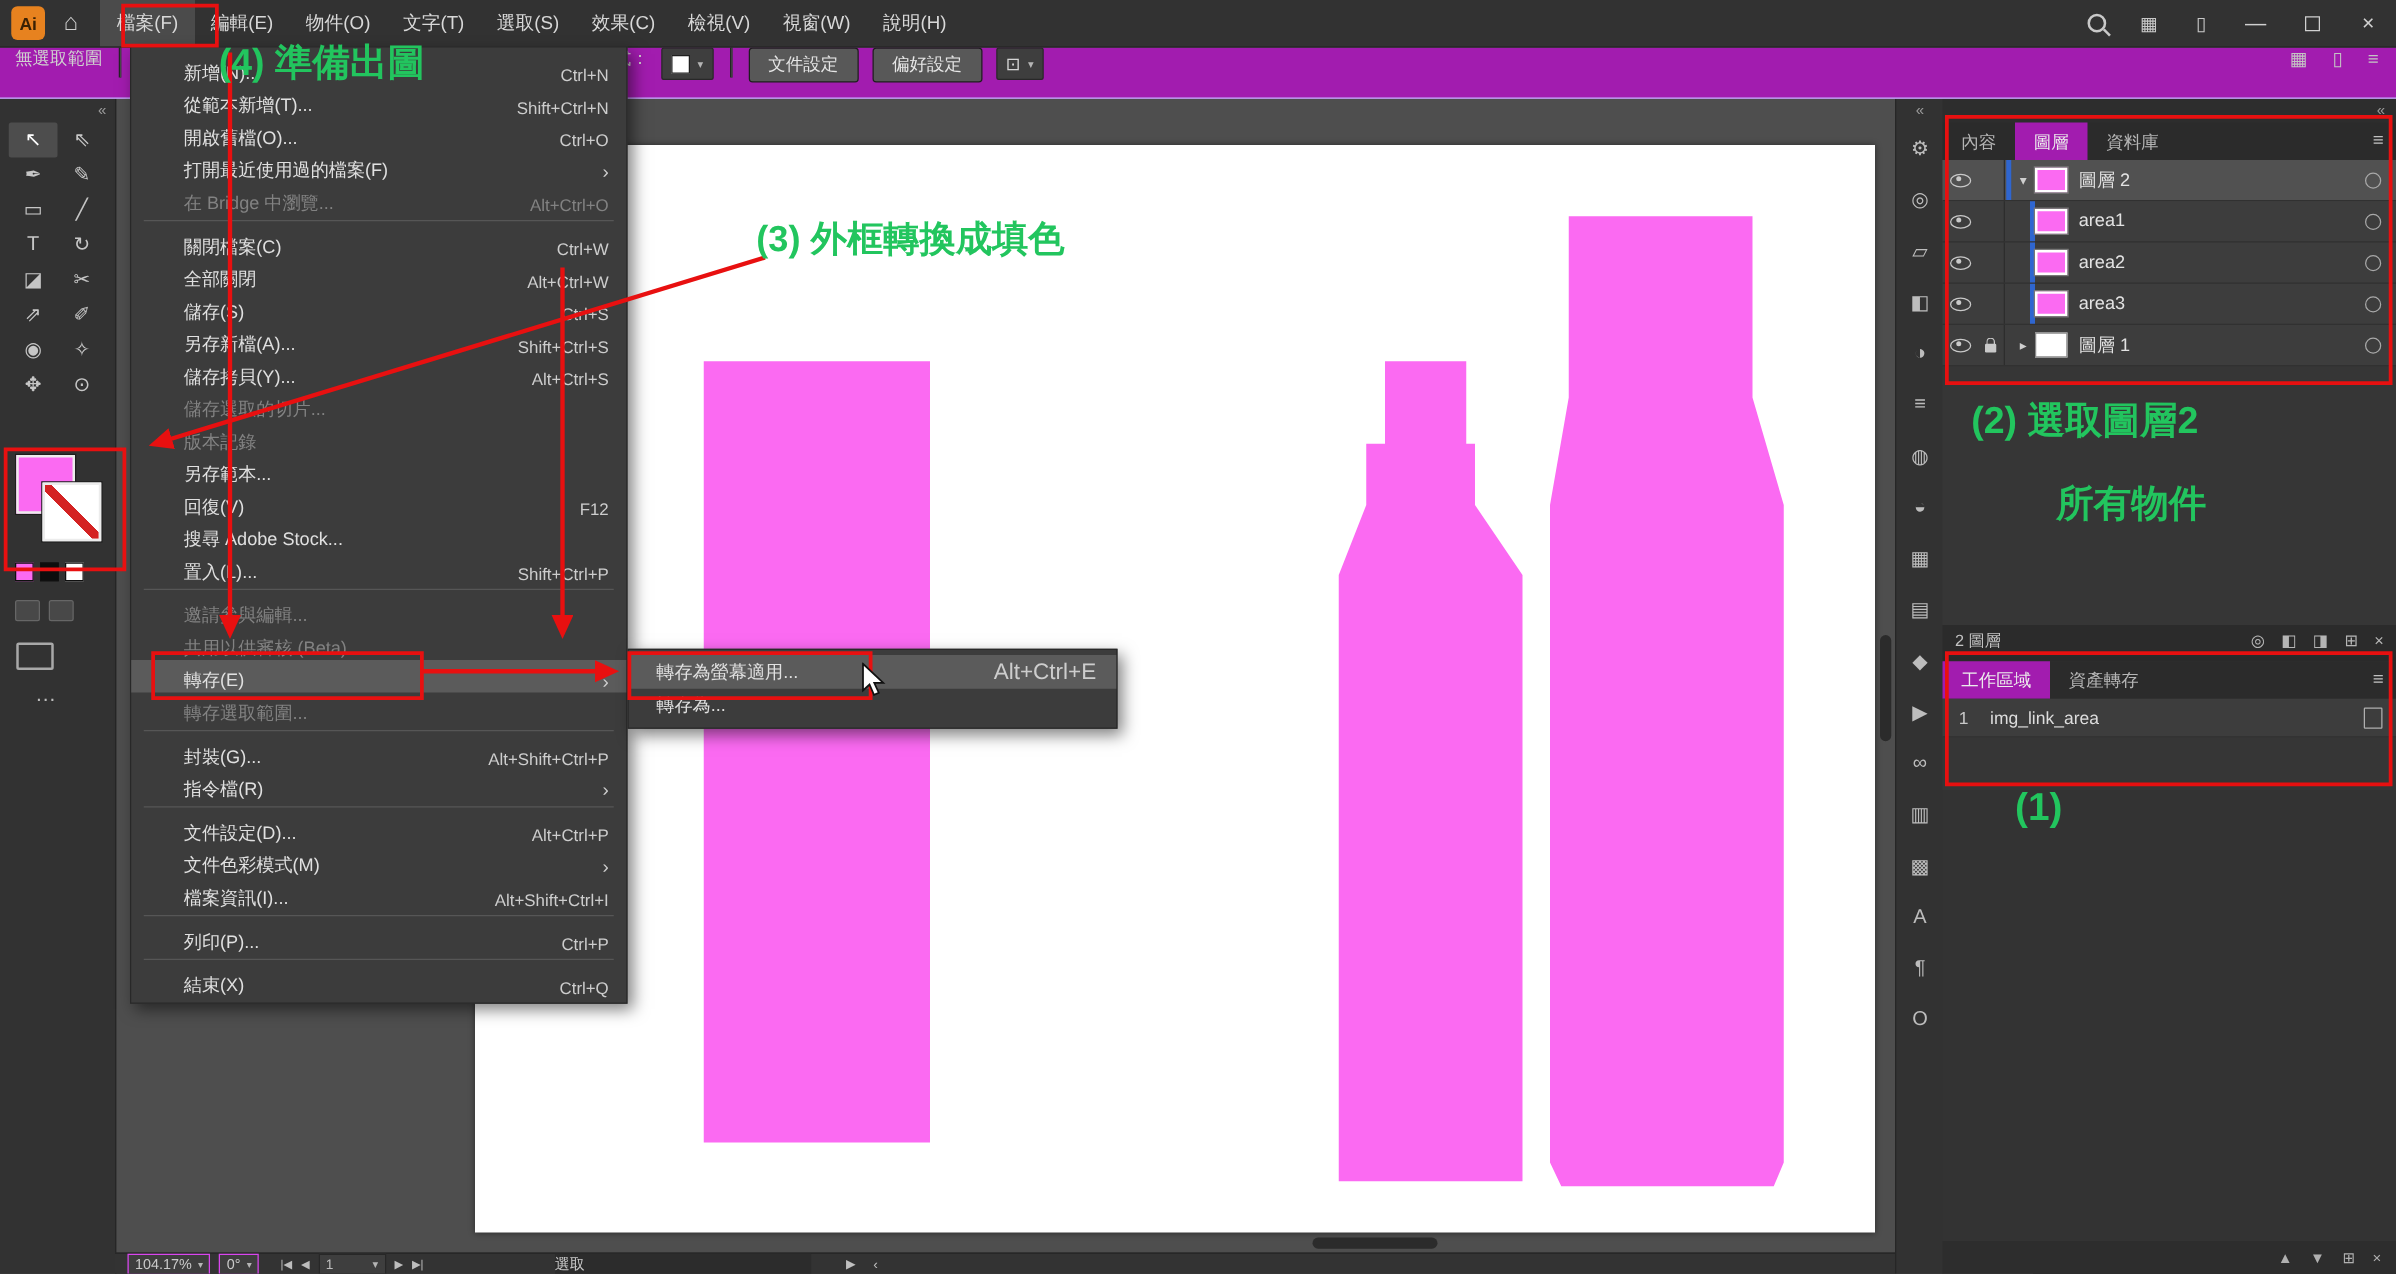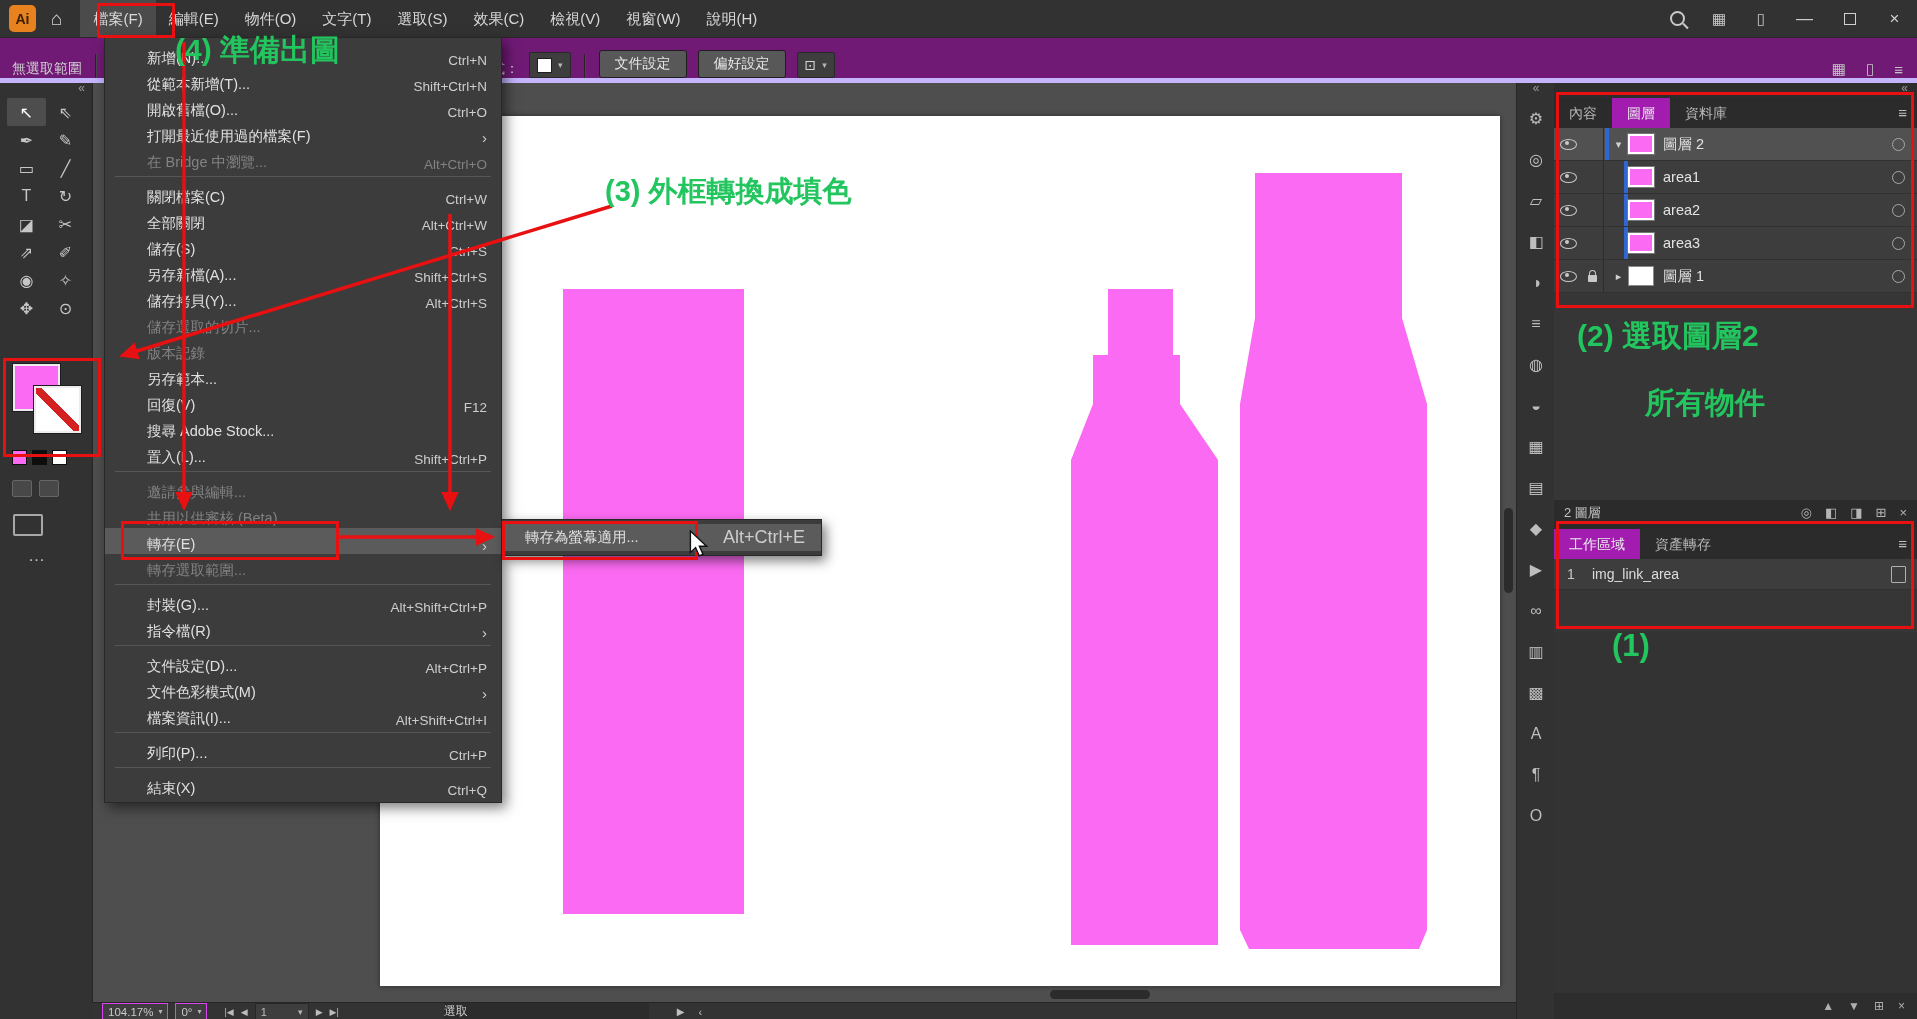--- a/index.html
+++ b/index.html
@@ -17,22 +17,22 @@
 .mb-item.open{background:#4b4b4b}
 .mb-right{margin-left:auto;display:flex;align-items:center;height:37px}
 .mb-icon{width:42px;height:37px;display:flex;align-items:center;justify-content:center;font-size:15px;color:#c8c8c8}
 .search-glass{width:11px;height:11px;border:2px solid #c9c9c9;border-radius:50%;position:relative}
 .search-glass::after{content:"";position:absolute;width:7px;height:2px;background:#c9c9c9;
   transform:rotate(45deg);right:-6px;bottom:-3px}
 .winbtn{width:45px;height:37px;display:flex;align-items:center;justify-content:center;font-size:17px;color:#d0d0d0}
 .restore-sq{width:10px;height:10px;border:1.5px solid #d0d0d0}
 
 
-#controlbar{position:absolute;left:0;top:38px;width:1917px;height:40px;background:#701a75;
-  border-bottom:5px solid #c4b5fd;display:flex;align-items:flex-end;z-index:4;font-size:14px}
+#controlbar{position:absolute;left:0;top:38px;width:1917px;height:40px;background:#a21caf;
+  border-bottom:1px solid #c4b5fd;display:flex;align-items:flex-start;z-index:4;font-size:14px}
 .cb-text{color:#cfcfcf;white-space:nowrap}
 #cb-selstatus{margin-left:12px}
 .cb-sep{width:1px;height:24px;background:#242424;border-right:1px solid #484848;margin:0 13px}
 .dd{background:#3e3e3e;border:1px solid #282828;border-radius:2px;height:24px;display:flex;
   align-items:center;padding:0 7px;white-space:nowrap}
 .caret{font-size:9px;color:#b5b5b5;margin-left:6px}
 .mini-swatch{width:13px;height:13px;background:#fff;border:1px solid #1f1f1f}
 .stroke-line{width:56px;height:4px;background:#0a0a0a;margin-right:8px}
 .flyout{color:#bdbdbd;font-size:14px;margin:0 6px}
 .cb-btn{background:#585858;border:1px solid #1e1e1e;border-radius:3px;height:26px;display:flex;
@@ -133,21 +133,21 @@
 
 #file-menu{position:absolute;left:104px;top:37px;width:398px;background:#3c3c3c;border:1px solid #282828;
   box-shadow:4px 5px 12px rgba(0,0,0,.5);padding:4px 0;z-index:30;font-size:14.5px;box-sizing:border-box}
 .mi{height:26px;display:flex;align-items:flex-end;padding:0 14px 0 42px;color:#e0e0e0}
 .mi.dis{color:#828282}
 .mi.hl{background:#5b5b5b}
 .mi .mr{margin-left:auto;font-size:13.5px;color:#cdcdcd;padding-left:20px}
 .mi.dis .mr{color:#828282}
 .mi .subarrow{margin-left:auto;font-size:15px;color:#cdcdcd}
 .msep{height:1px;background:#565656;margin:4px 10px}
-#export-submenu{position:absolute;left:502px;top:519px;width:320px;background:#3c3c3c;border:1px solid #282828;
+#export-submenu{position:absolute;left:502px;top:519px;width:392px;background:#3c3c3c;border:1px solid #282828;
   box-shadow:4px 5px 12px rgba(0,0,0,.5);padding:4px 0;z-index:32;font-size:14.5px;box-sizing:border-box}
 .smi{height:27px;display:flex;align-items:center;padding:0 16px 0 22px;color:#e0e0e0}
 .smi.hl{background:#5b5b5b}
 .smi .mr{margin-left:auto;font-size:18px;color:#cdcdcd;padding-left:20px}
 
 
 .rbox{position:absolute;border:3px solid #e81010;z-index:40;pointer-events:none}
 #rb-file{left:97px;top:3px;width:72px;height:29px}
 #rb-swatch{left:3px;top:358px;width:92px;height:93px}
 #rb-export{left:121px;top:521px;width:212px;height:33px}
@@ -547,20 +547,24 @@
       <div class="mi">
         <span class="ml">結束(X)</span>
         <span class="mr">Ctrl+Q</span>
       </div>
     </div>
   <div id="export-submenu">
       <div class="smi hl">
         <span class="ml">轉存為螢幕適用...</span>
         <span class="mr">Alt+Ctrl+E</span>
       </div>
+      <div class="smi">
+        <span class="ml">轉存為...</span>
+        <span class="mr"></span>
+      </div>
     </div>
 
   <div class="rbox" id="rb-file"></div>
   <div class="rbox" id="rb-swatch"></div>
   <div class="rbox" id="rb-export"></div>
   <div class="rbox" id="rb-export-screens"></div>
   <div class="rbox" id="rb-layers"></div>
   <div class="rbox" id="rb-artboards"></div>
 
   <svg id="annot-arrows" width="1917" height="1019">

